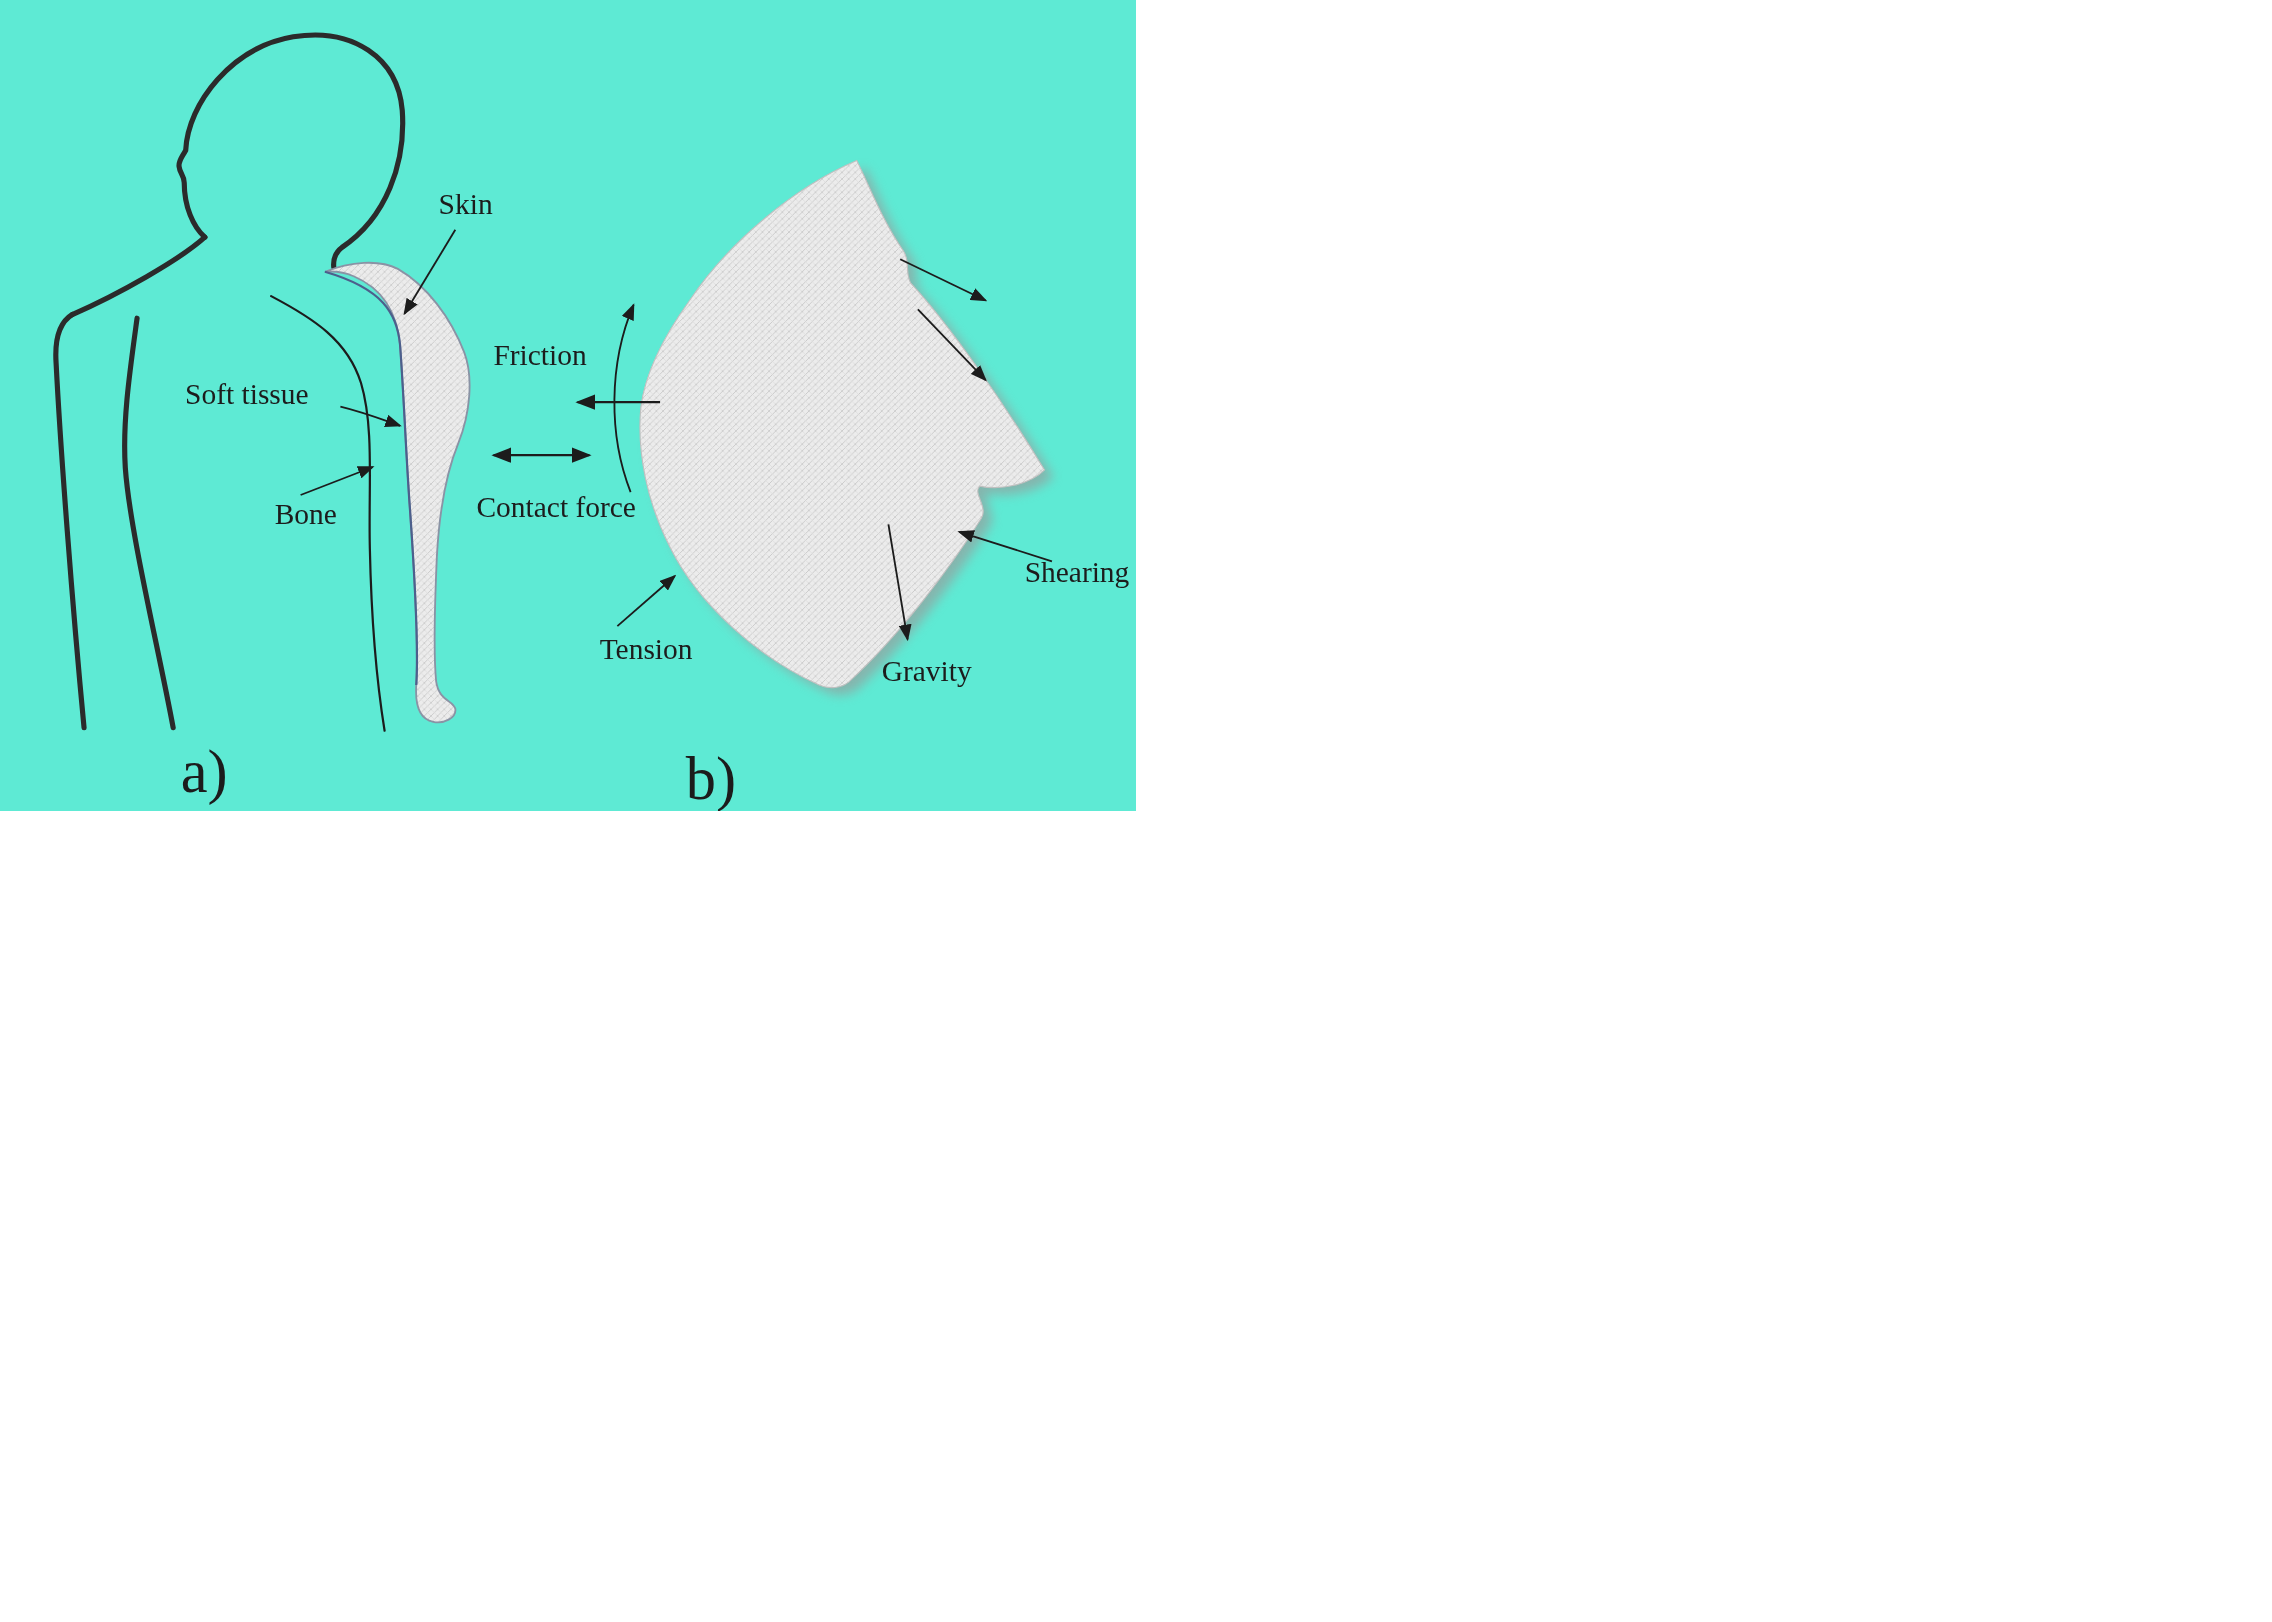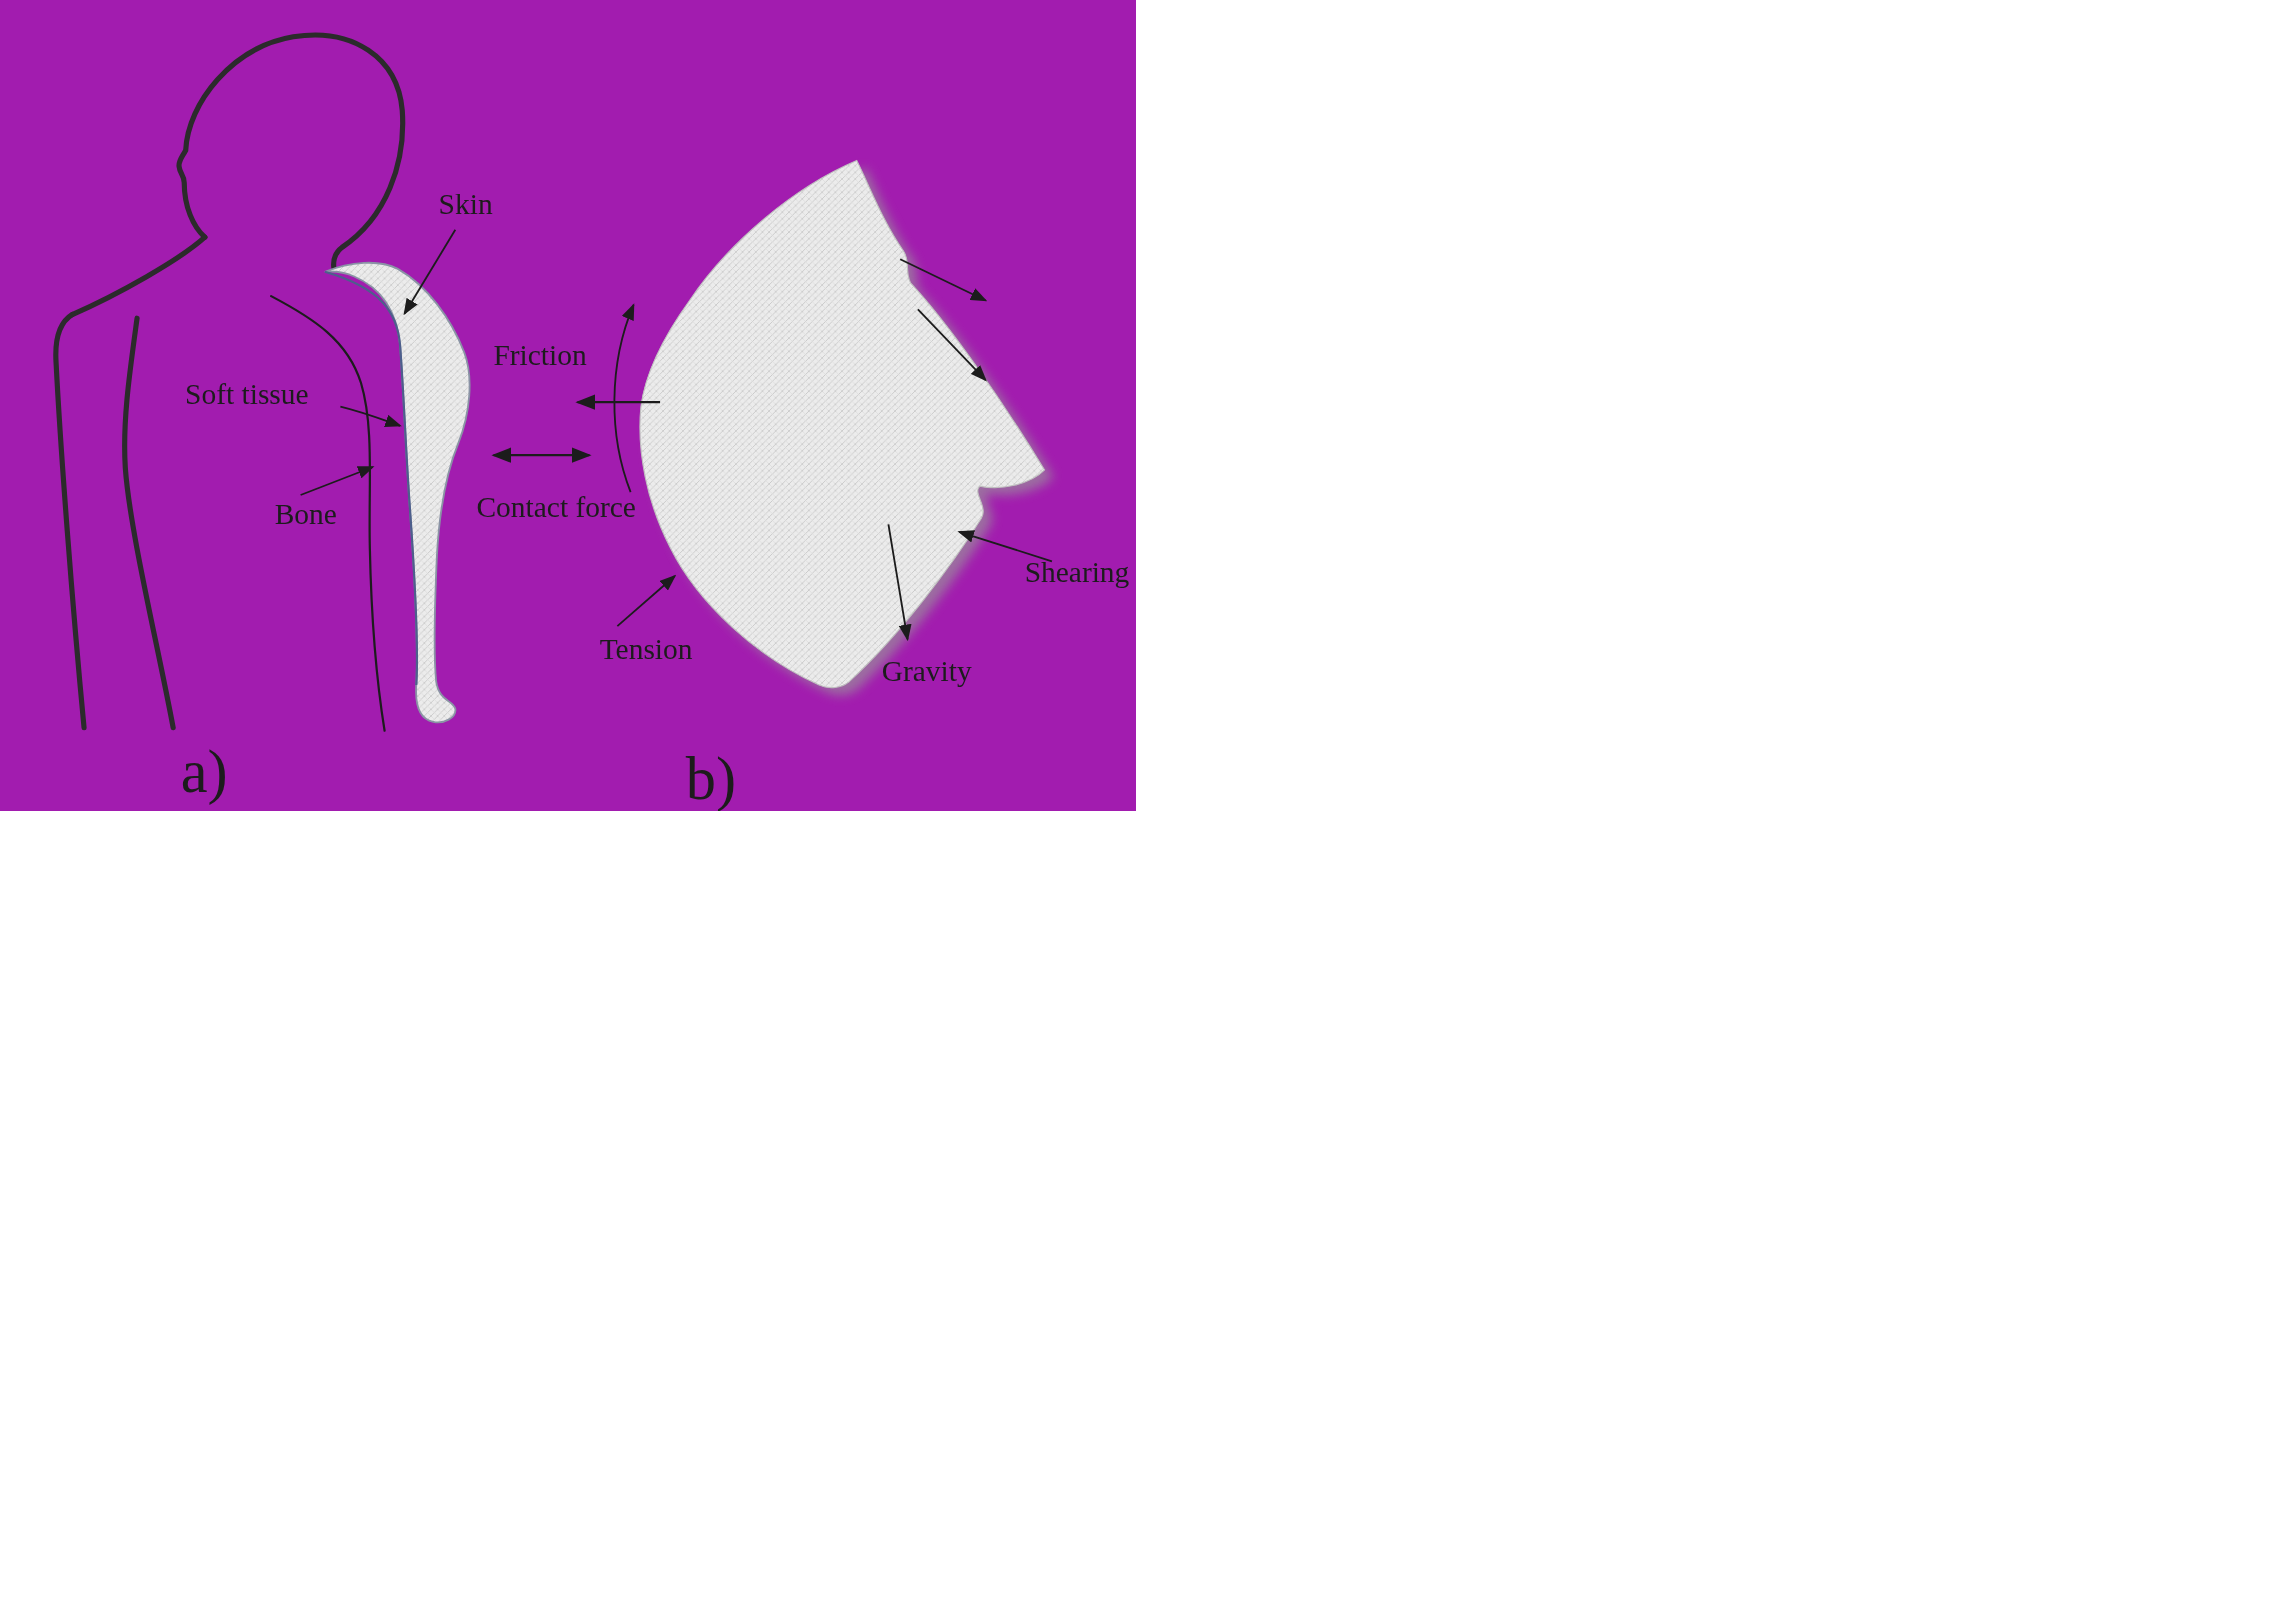--- a/index.html
+++ b/index.html
@@ -4,21 +4,21 @@
 <style>
   html, body {
     margin: 0;
     padding: 0;
     background: #ffffff;
   }
   .stage {
     position: relative;
     width: 1136px;
     height: 811px;
-    background: #a21caf;
+    background: #5eead4;
     font-family: "Liberation Serif", "DejaVu Serif", serif;
   }
   svg { display: block; }
   text {
     font-family: "Liberation Serif", "DejaVu Serif", serif;
     fill: #1c1c1c;
   }
   .annot-label { font-size: 40px; }
   .panel-label { font-size: 82px; }
 </style>

